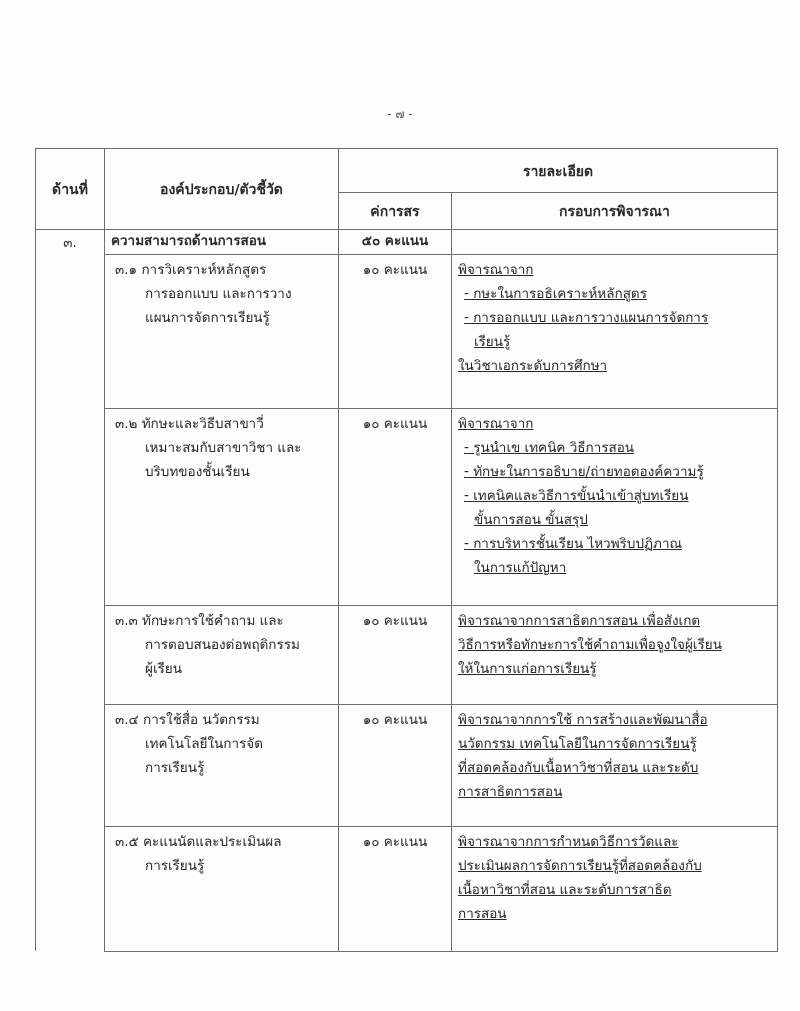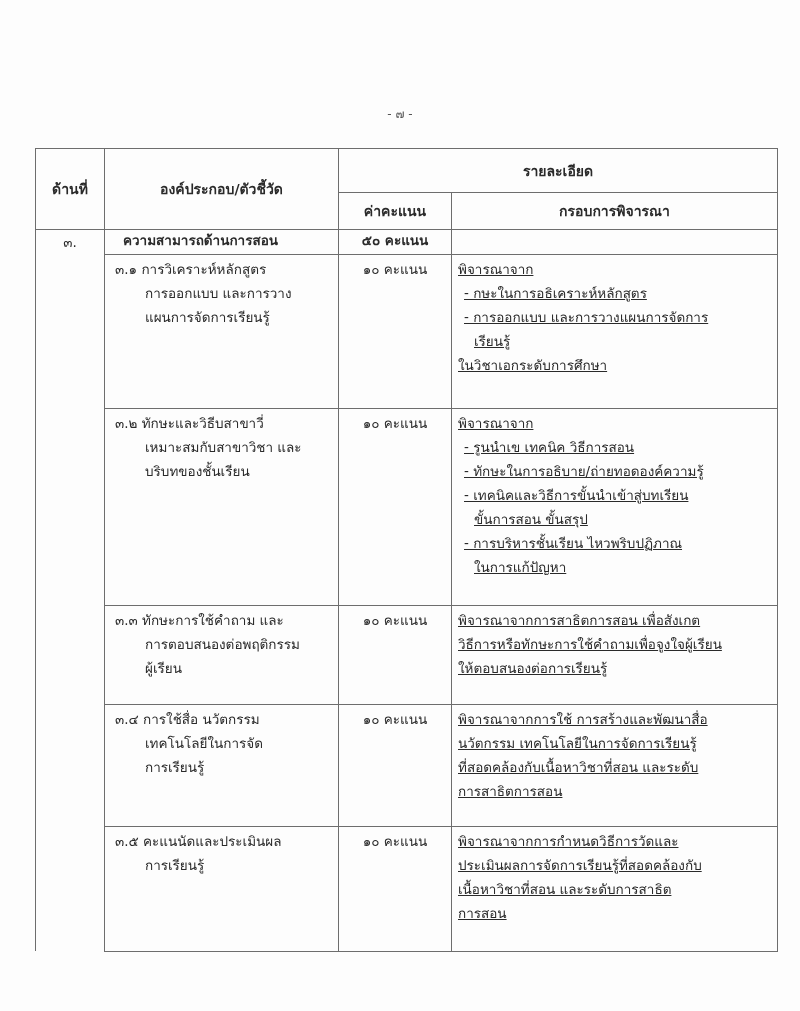--- a/index.html
+++ b/index.html
@@ -63,21 +63,21 @@
     td.side-cont {
       border-top: none;
       border-bottom: none;
     }
     td.side-last {
       border-top: none;
       border-bottom: none;
     }
     .sec-title {
       font-weight: bold;
-      padding-left: 18px;
+      padding-left: 6px;
       line-height: 20px;
     }
     .sec-score {
       font-weight: bold;
       text-align: center;
       line-height: 20px;
     }
     .sub-title {
       padding: 2px 4px 0 10px;
     }
@@ -124,21 +124,21 @@
         <col class="c3">
         <col class="c4">
     </colgroup>
     <thead>
       <tr>
         <th rowspan="2">ด้านที่</th>
         <th rowspan="2">องค์ประกอบ/ตัวชี้วัด</th>
         <th colspan="2" class="h-main">รายละเอียด</th>
       </tr>
       <tr>
-        <th class="h-sub">ค่าคะแนน</th>
+        <th class="h-sub">ค่การสร</th>
         <th class="h-sub">กรอบการพิจารณา</th>
       </tr>
     </thead>
     <tbody>
       <tr>
         <td class="side" rowspan="1">
           <span>๓.</span>
         </td>
         <td class="sec-title">ความสามารถด้านการสอน</td>
         <td class="sec-score">๕๐ คะแนน</td>
@@ -185,21 +185,21 @@
         <td class="side-cont"></td>
         <td class="sub-title">
           <span class="line"><span>๓.๓</span> <span>ทักษะการใช้คำถาม และ</span></span>
           <span class="line indent">การตอบสนองต่อพฤติกรรม</span>
           <span class="line indent">ผู้เรียน</span>
         </td>
         <td class="score">๑๐ คะแนน</td>
         <td class="detail">
           <span class="line">พิจารณาจากการสาธิตการสอน เพื่อสังเกต</span>
           <span class="line">วิธีการหรือทักษะการใช้คำถามเพื่อจูงใจผู้เรียน</span>
-          <span class="line">ให้ตอบสนองต่อการเรียนรู้</span>
+          <span class="line">ให้ในการแก่อการเรียนรู้</span>
         </td>
       </tr>
 
       <tr class="r34">
         <td class="side-cont"></td>
         <td class="sub-title">
           <span class="line"><span>๓.๔</span> <span>การใช้สื่อ นวัตกรรม</span></span>
           <span class="line indent">เทคโนโลยีในการจัด</span>
           <span class="line indent">การเรียนรู้</span>
         </td>

